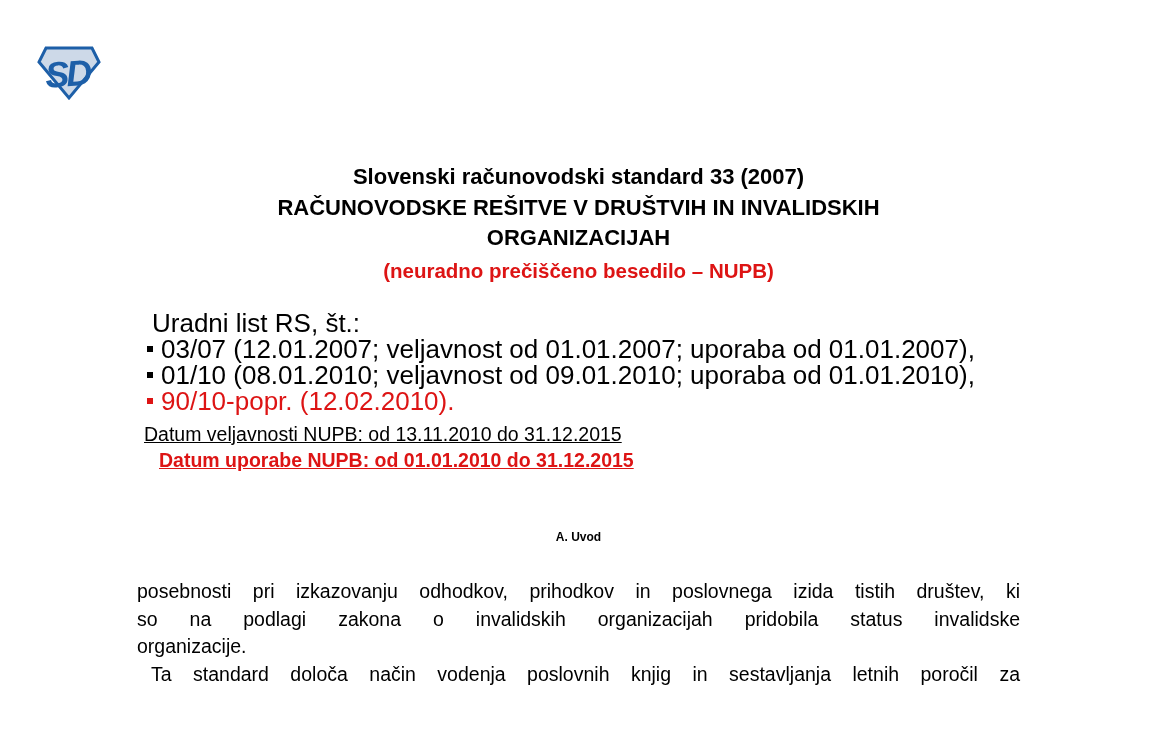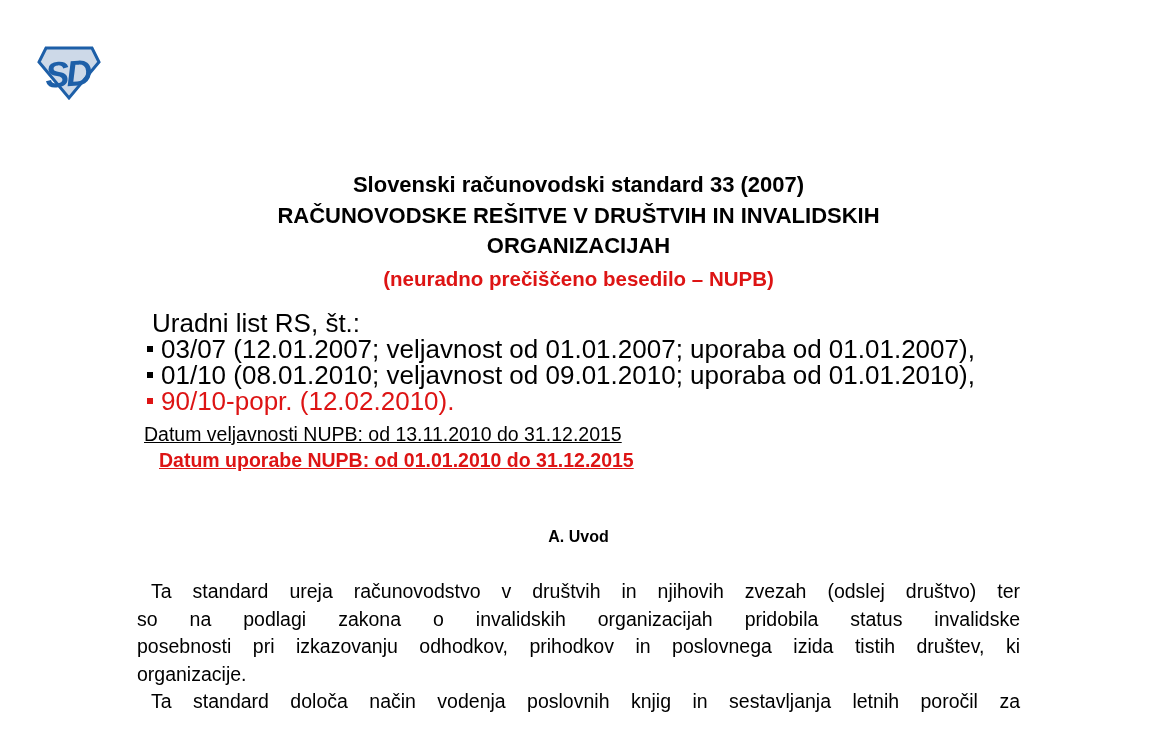--- a/index.html
+++ b/index.html
@@ -10,21 +10,21 @@
     font-family: "Liberation Sans", sans-serif;
     color: var(--ink);
     overflow: hidden;
   }
   .page { position: relative; width: 1157px; height: 743px; background: #ffffff; }
 
   .logo { position: absolute; left: 36px; top: 45px; width: 66px; height: 56px; }
 
   .title-block {
     position: absolute; top: 162px; left: 137px; width: 883px;
-    text-align: center; font-weight: bold; font-size: 22px; line-height: 30.5px; margin-top: 8px;
+    text-align: center; font-weight: bold; font-size: 22px; line-height: 30.5px;
   }
   .subtitle {
     color: var(--red); font-size: 20.5px; line-height: 30px; margin-top: 2px; font-weight: bold;
   }
 
   .gazette {
     position: absolute; top: 310px; left: 147px; width: 880px;
     font-size: 26px; line-height: 26px;
   }
   .gazette-intro { padding-left: 5px; }
@@ -37,21 +37,21 @@
 
   .validity {
     position: absolute; top: 421px; left: 144px;
     font-size: 19.5px; line-height: 26px;
   }
   .validity-line1 { text-decoration: underline; }
   .validity-line2 { color: var(--red); font-weight: bold; text-decoration: underline; margin-left: 15px; }
 
   .section-heading {
     position: absolute; top: 524px; left: 137px; width: 883px;
-    text-align: center; font-weight: bold; font-size: 16px; line-height: 26px;
+    text-align: center; font-weight: bold; font-size: 12px; line-height: 26px;
   }
 
   .body-text {
     position: absolute; top: 578px; left: 137px; width: 883px;
     font-size: 19.5px; line-height: 27.5px;
   }
   .jline { text-align: justify; text-align-last: justify; text-justify: inter-word; }
   .indent { text-indent: 14px; }
   .plainline { text-align: left; }
 </style>
@@ -89,20 +89,19 @@
   </div>
 
   <div class="validity">
     <div class="validity-line1">Datum veljavnosti NUPB: od 13.11.2010 do 31.12.2015</div>
     <div class="validity-line2">Datum uporabe NUPB: od 01.01.2010 do 31.12.2015</div>
   </div>
 
   <div class="section-heading">A. Uvod</div>
 
   <div class="body-text">
-    <div class="jline indent">Ta standard ureja računovodstvo v društvih in njihovih zvezah (odslej društvo) ter</div>
+    <div class="jline">posebnosti pri izkazovanju odhodkov, prihodkov in poslovnega izida tistih društev, ki</div>
     <div class="jline">so na podlagi zakona o invalidskih organizacijah pridobila status invalidske</div>
-    <div class="jline">posebnosti pri izkazovanju odhodkov, prihodkov in poslovnega izida tistih društev, ki</div>
     <div class="plainline">organizacije.</div>
     <div class="jline indent">Ta standard določa način vodenja poslovnih knjig in sestavljanja letnih poročil za</div>
   </div>
 
 </div>
 
 </body></html>

